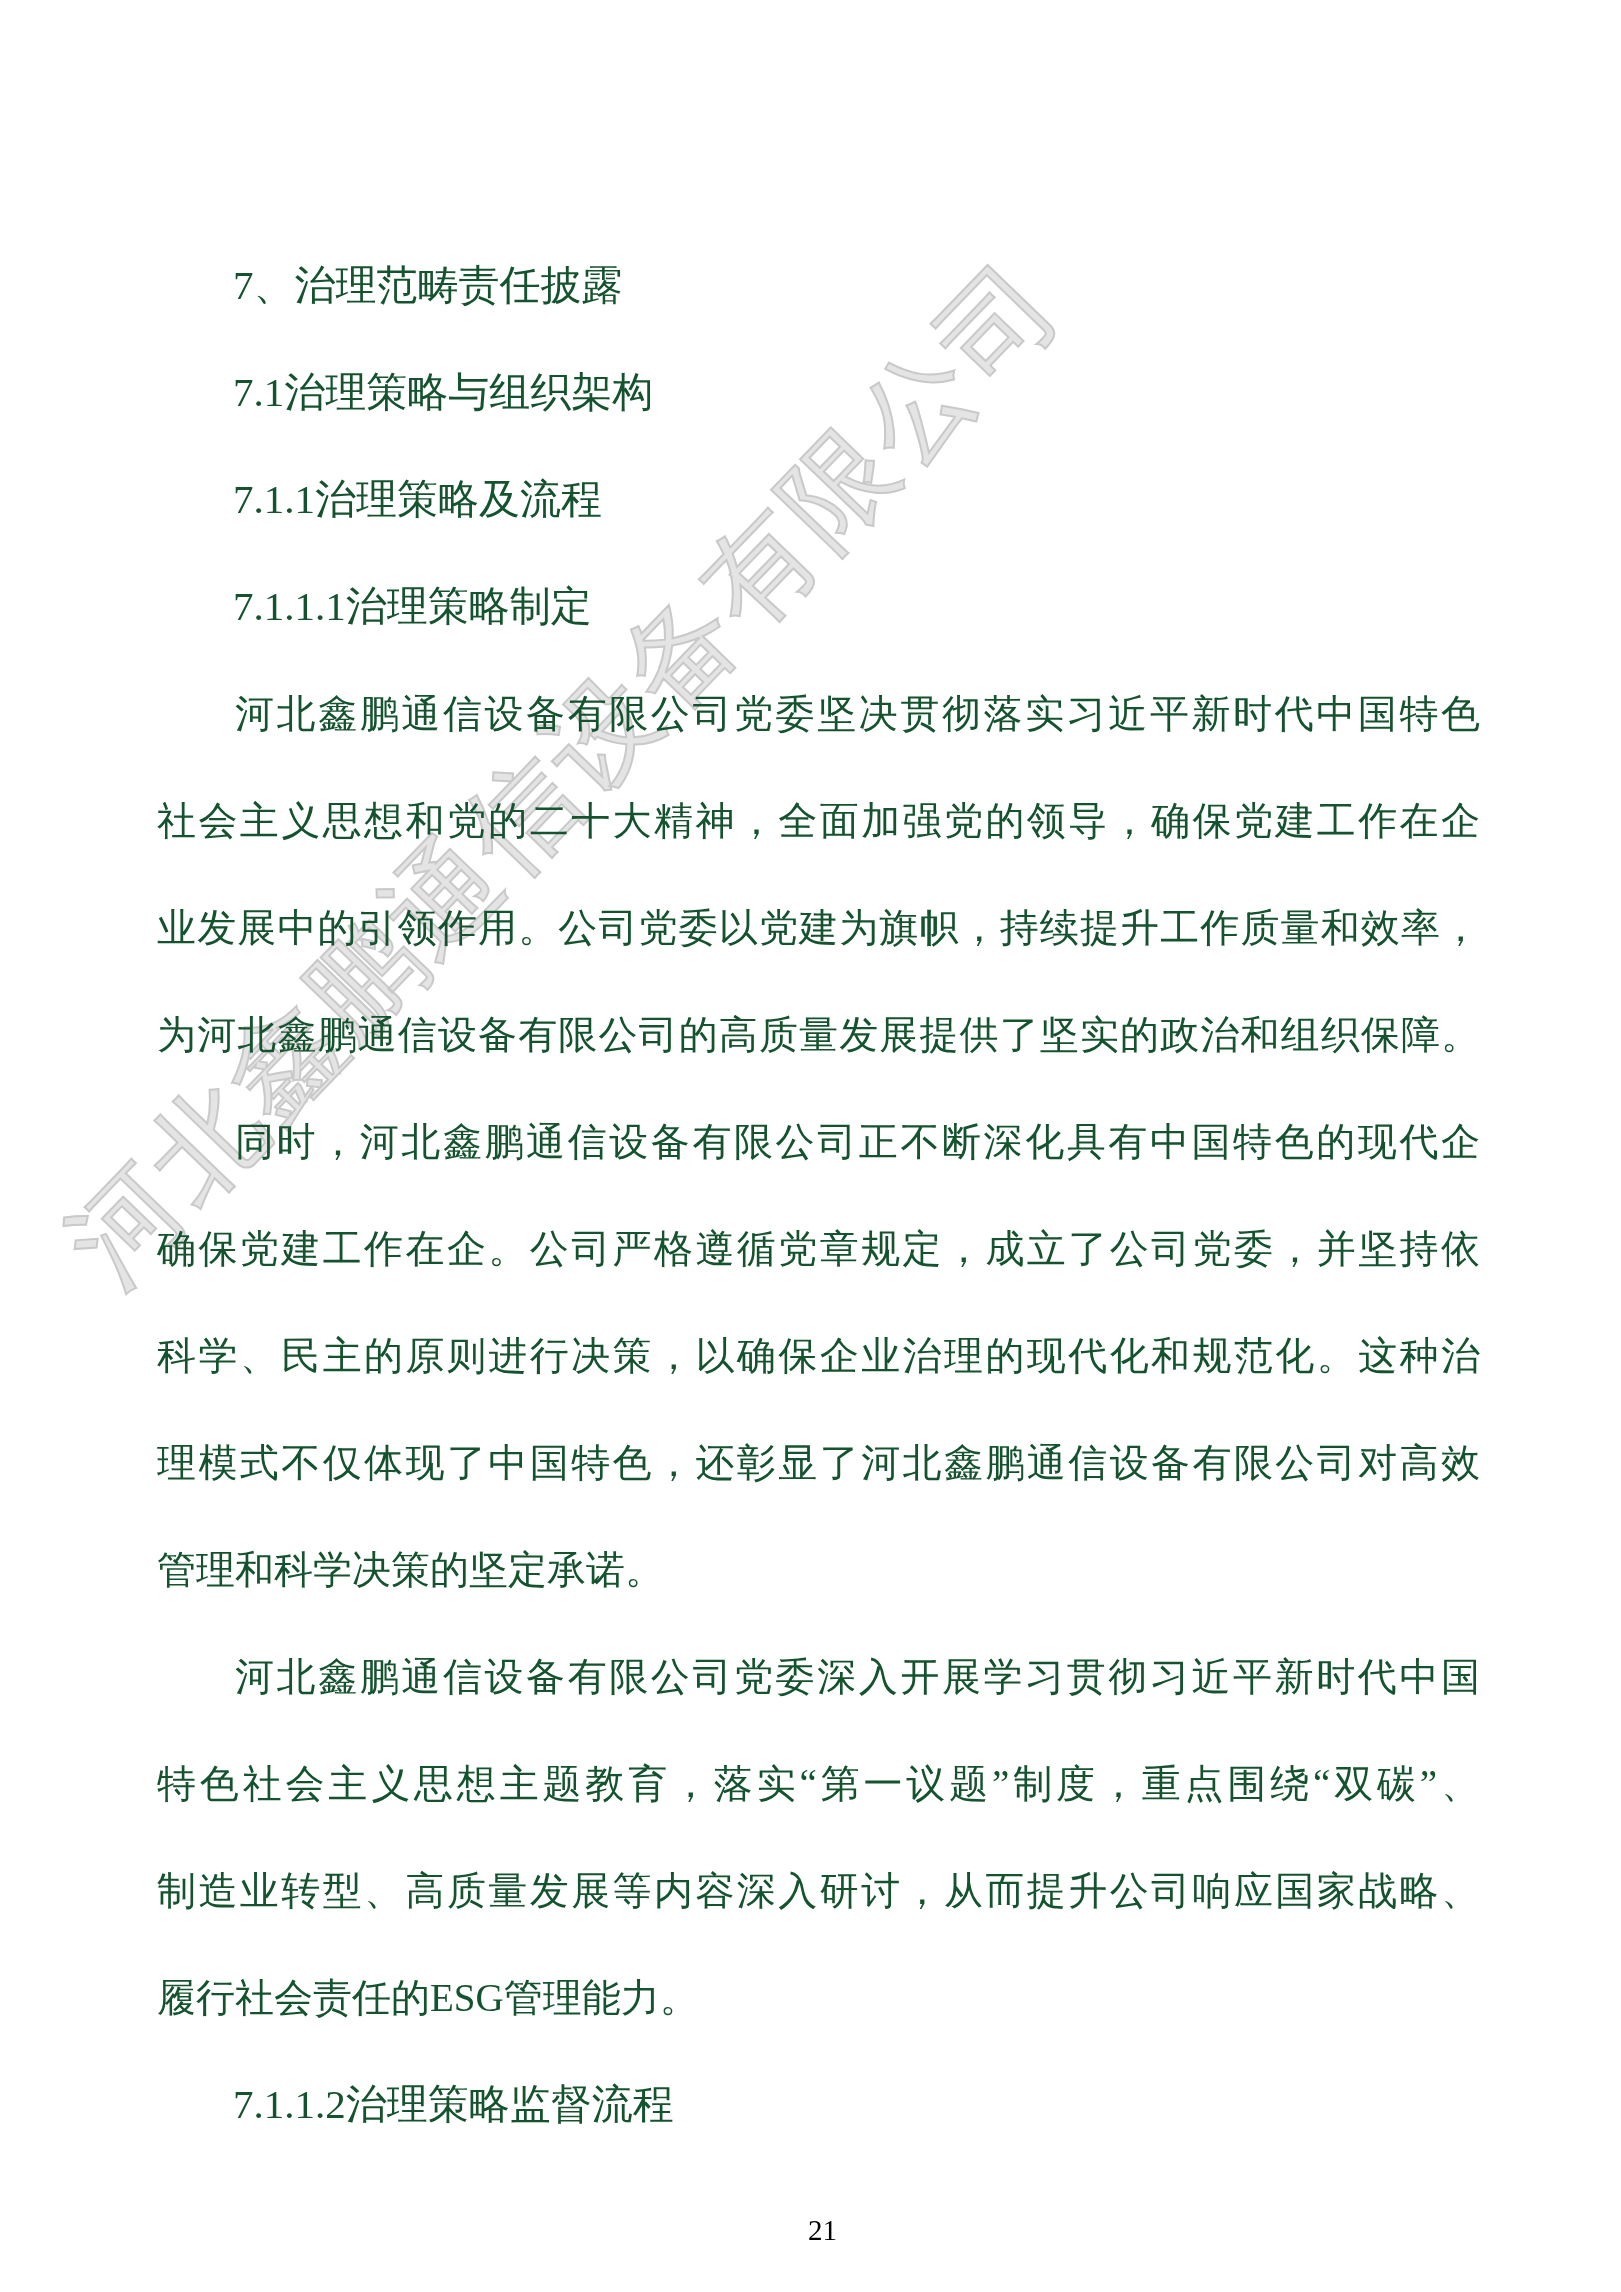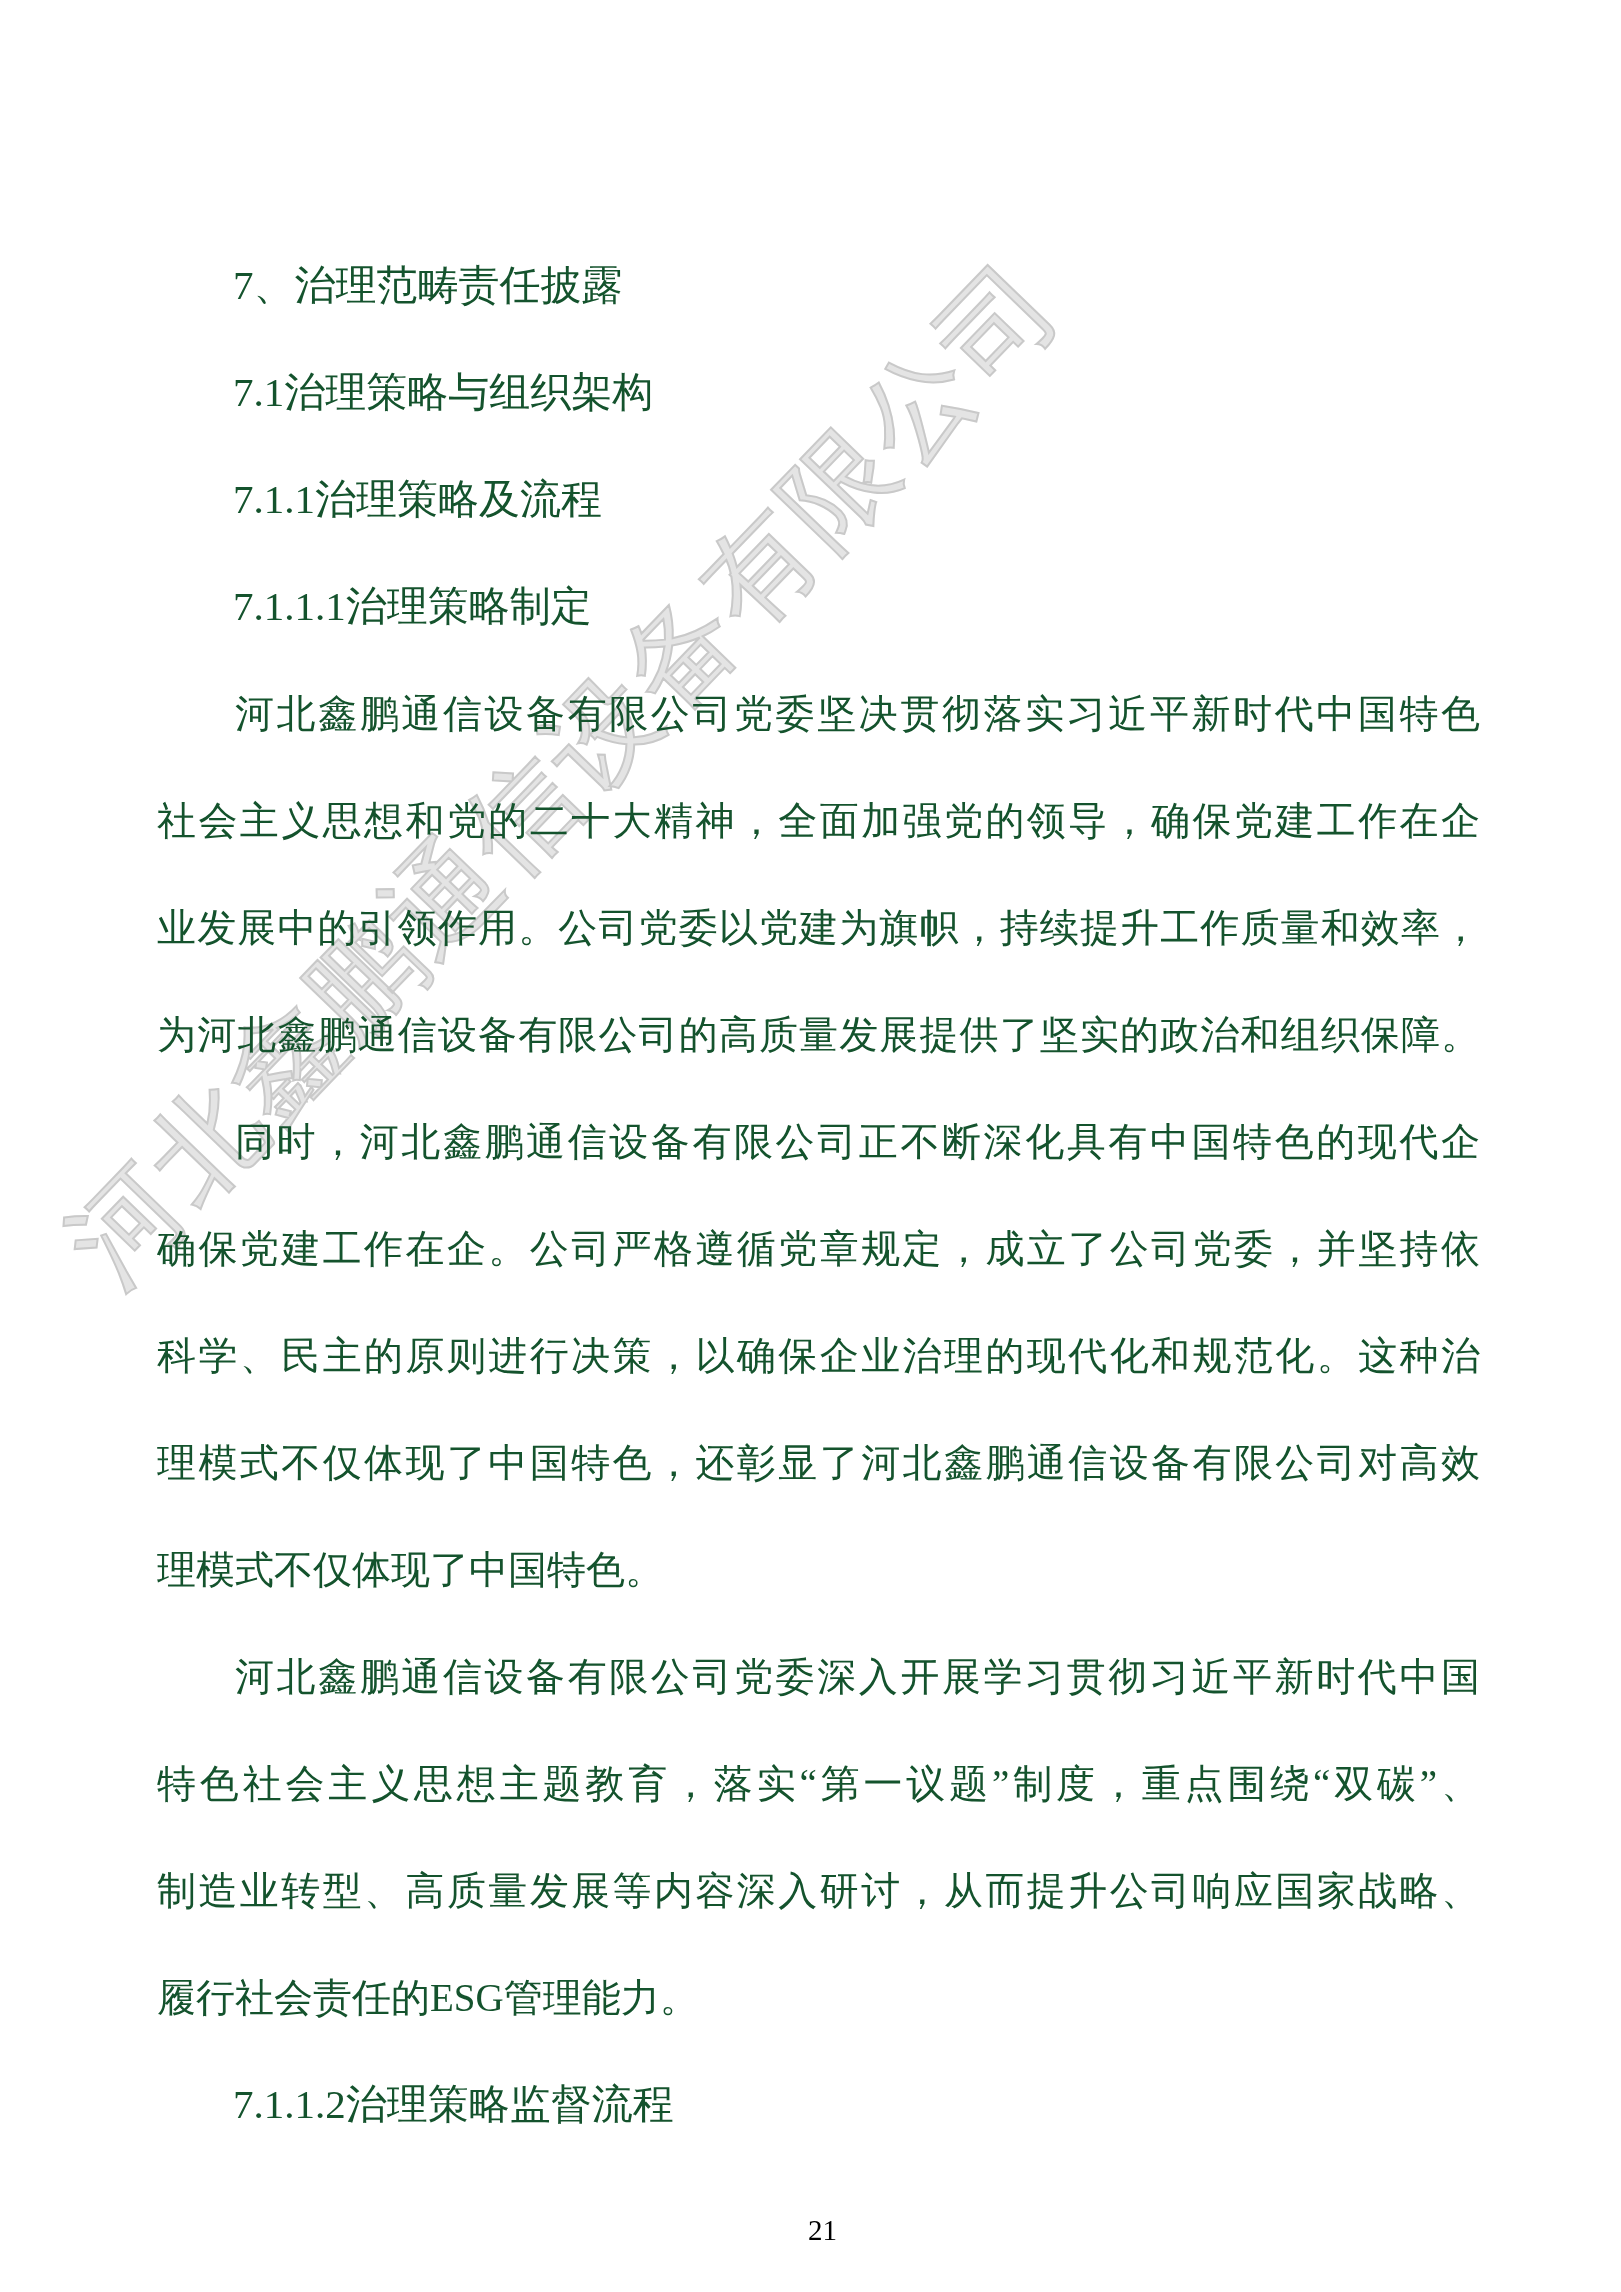--- a/index.html
+++ b/index.html
@@ -86,21 +86,21 @@
 
   <div class="line indent fill">河北鑫鹏通信设备有限公司党委坚决贯彻落实习近平新时代中国特色</div>
   <div class="line fill">社会主义思想和党的二十大精神，全面加强党的领导，确保党建工作在企</div>
   <div class="line fill">业发展中的引领作用。公司党委以党建为旗帜，持续提升工作质量和效率，</div>
   <div class="line fill">为河北鑫鹏通信设备有限公司的高质量发展提供了坚实的政治和组织保障。</div>
 
   <div class="line indent fill">同时，河北鑫鹏通信设备有限公司正不断深化具有中国特色的现代企</div>
   <div class="line fill">确保党建工作在企。公司严格遵循党章规定，成立了公司党委，并坚持依法、</div>
   <div class="line fill">科学、民主的原则进行决策，以确保企业治理的现代化和规范化。这种治</div>
   <div class="line fill">理模式不仅体现了中国特色，还彰显了河北鑫鹏通信设备有限公司对高效</div>
-  <div class="line">理模式不仅体现了中国特色。</div>
+  <div class="line">管理和科学决策的坚定承诺。</div>
 
   <div class="line indent fill">河北鑫鹏通信设备有限公司党委深入开展学习贯彻习近平新时代中国</div>
   <div class="line fill">特色社会主义思想主题教育，落实“第一议题”制度，重点围绕“双碳”、</div>
   <div class="line fill">制造业转型、高质量发展等内容深入研讨，从而提升公司响应国家战略、</div>
   <div class="line">履行社会责任的ESG管理能力。</div>
 
   <div class="line heading">7.1.1.2治理策略监督流程</div>
 </div>
 
 <div class="footer">

